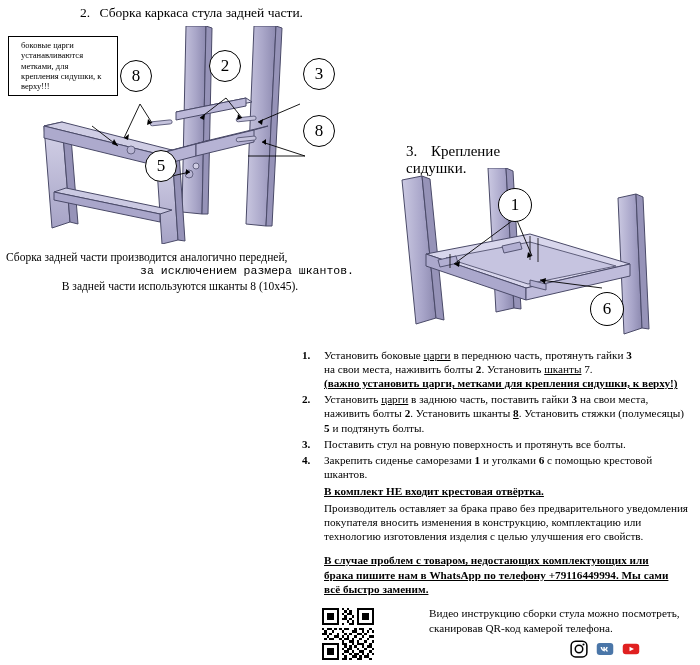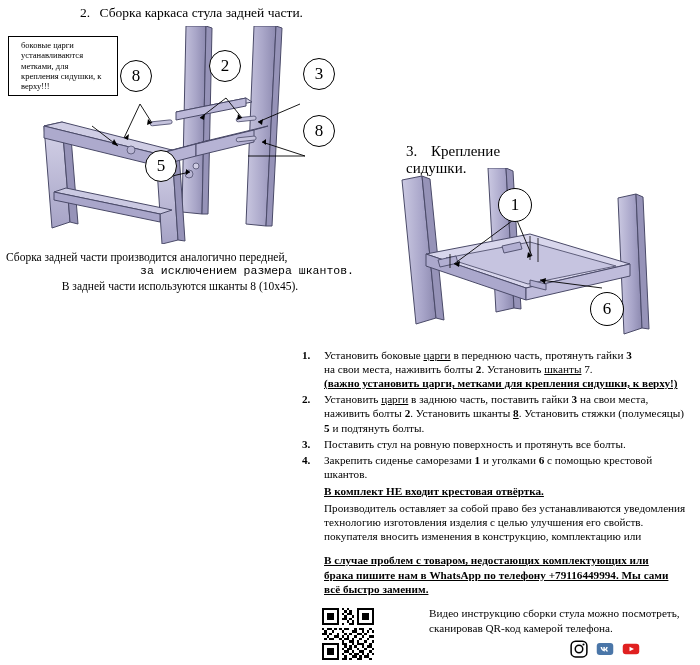--- a/index.html
+++ b/index.html
@@ -356,23 +356,23 @@
           <div><span> Закрепить сиденье саморезами </span><span class="b">1</span><span> и уголками </span><span class="b">6</span><span> с помощью крестовой</span></div>
           <div><span>шкантов.</span></div>
         </div>
       </div>
 
     <div class="para para-indent">
       <span class="bu">В комплект НЕ входит крестовая отвёртка.</span>
     </div>
 
     <div class="para para-indent">
-      <div>Производитель оставляет за собой право без устанавливаются уведомления</div>
+      <div>Производитель оставляет за брака право без предварительного уведомления</div>
+      <div>покупателя вносить изменения в конструкцию, комплектацию или</div>
       <div>технологию изготовления изделия с целью улучшения его свойств.</div>
-      <div>покупателя вносить изменения в конструкцию, комплектацию или</div>
     </div>
 
     <div class="para para-indent" style="margin-top:10px;">
       <div class="bu">В случае проблем с товаром, недостающих комплектующих или</div>
       <div class="bu">брака пишите нам в WhatsApp по телефону +79116449994. Мы сами</div>
       <div class="bu">всё быстро заменим.</div>
     </div>
   </div>
 
   <div class="qr-wrap">

